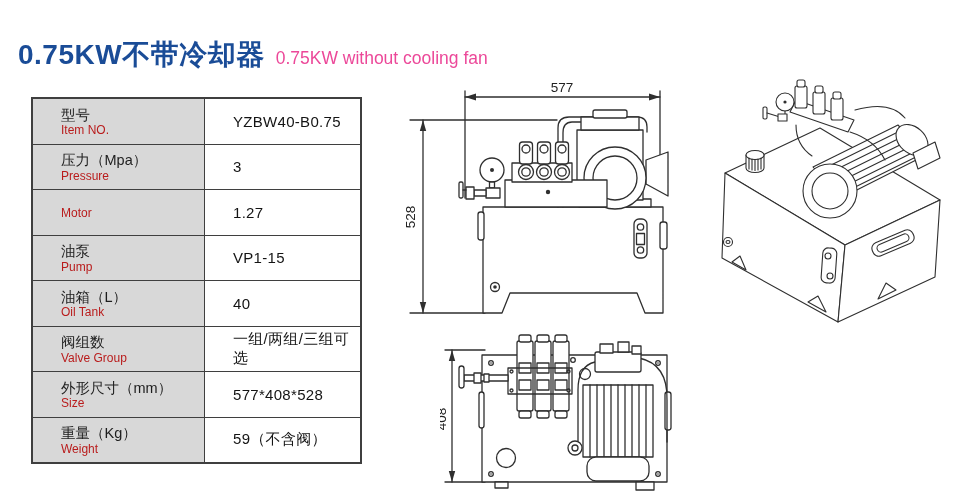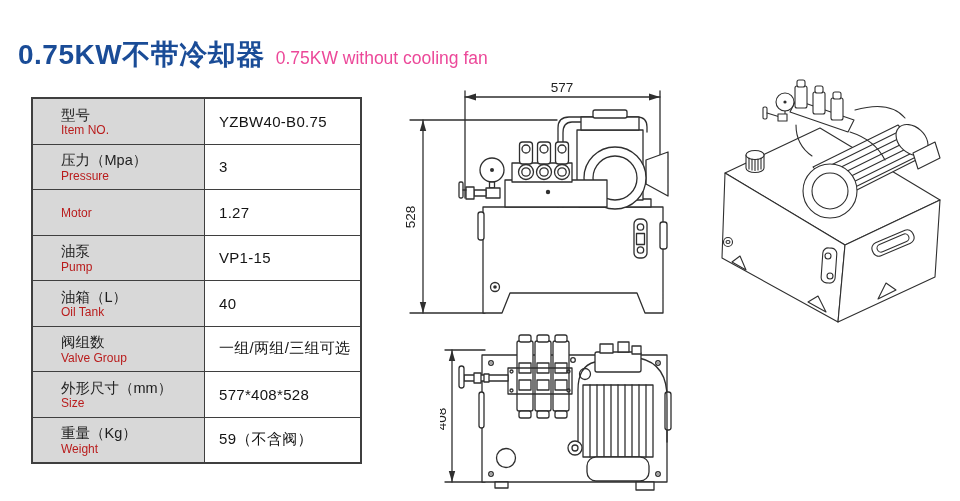--- a/index.html
+++ b/index.html
@@ -18,21 +18,21 @@
   }
   .spec-row{flex:1;display:flex;border-top:1.5px solid #3f3f3f;}
   .spec-row:first-child{border-top:none;}
   .spec-label{
     width:172px;min-width:172px;background:#d8d8d8;border-right:1.5px solid #3f3f3f;
     box-sizing:border-box;padding:4px 4px 2px 28px;display:flex;flex-direction:column;justify-content:center;
   }
   .spec-label .cn{font-size:14.5px;color:#1d1d1d;line-height:1.15;}
   .spec-label .en{font-size:12px;color:#b91c1c;line-height:1.2;}
   .spec-value{
-    flex:1;display:flex;align-items:center;padding-left:14px;
+    flex:1;display:flex;align-items:center;padding-left:28px;
     font-size:15px;color:#141414;background:#ffffff;letter-spacing:0.3px;
   }
   
   .drawing{position:absolute;}
   svg text{font-family:"Liberation Sans", sans-serif;}
 </style>
 </head>
 <body>
 
 <div class="canvas">

